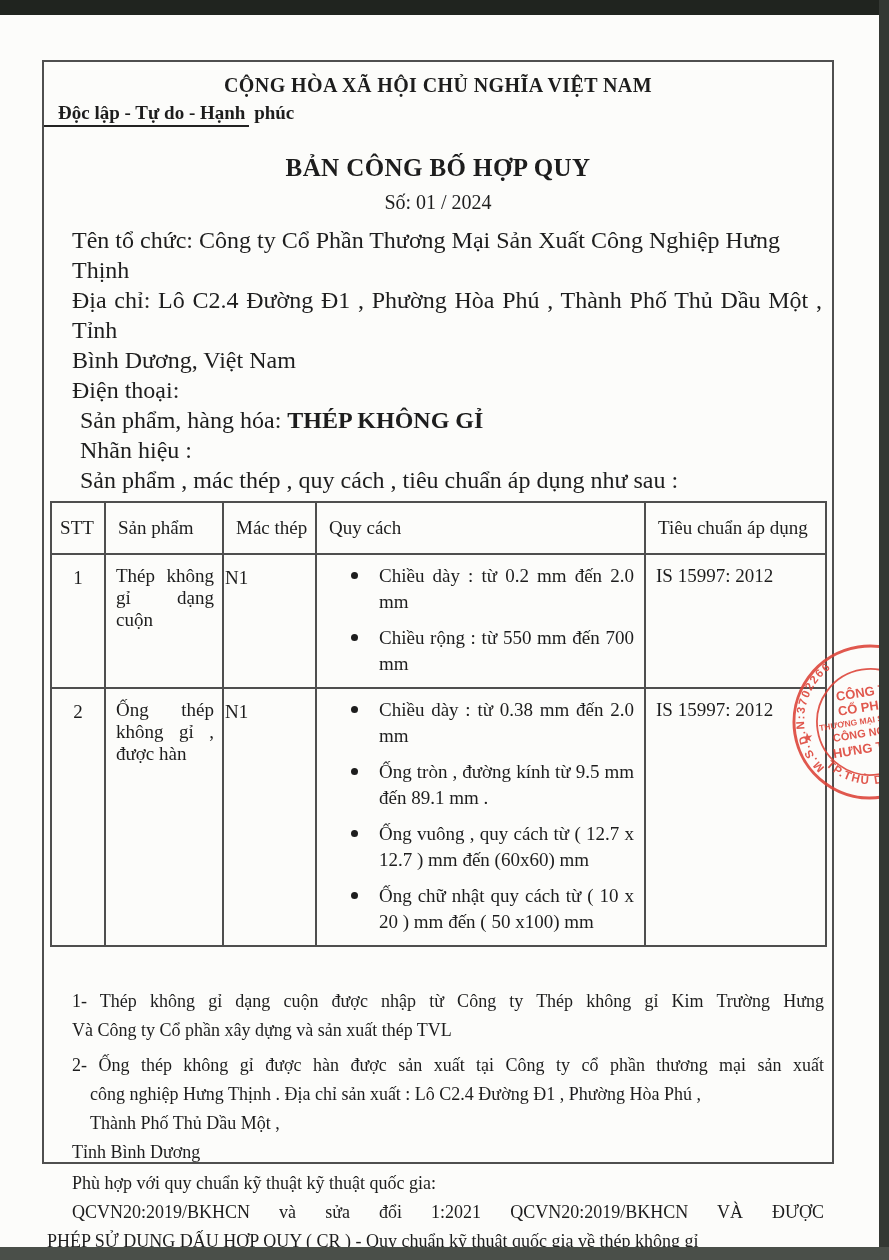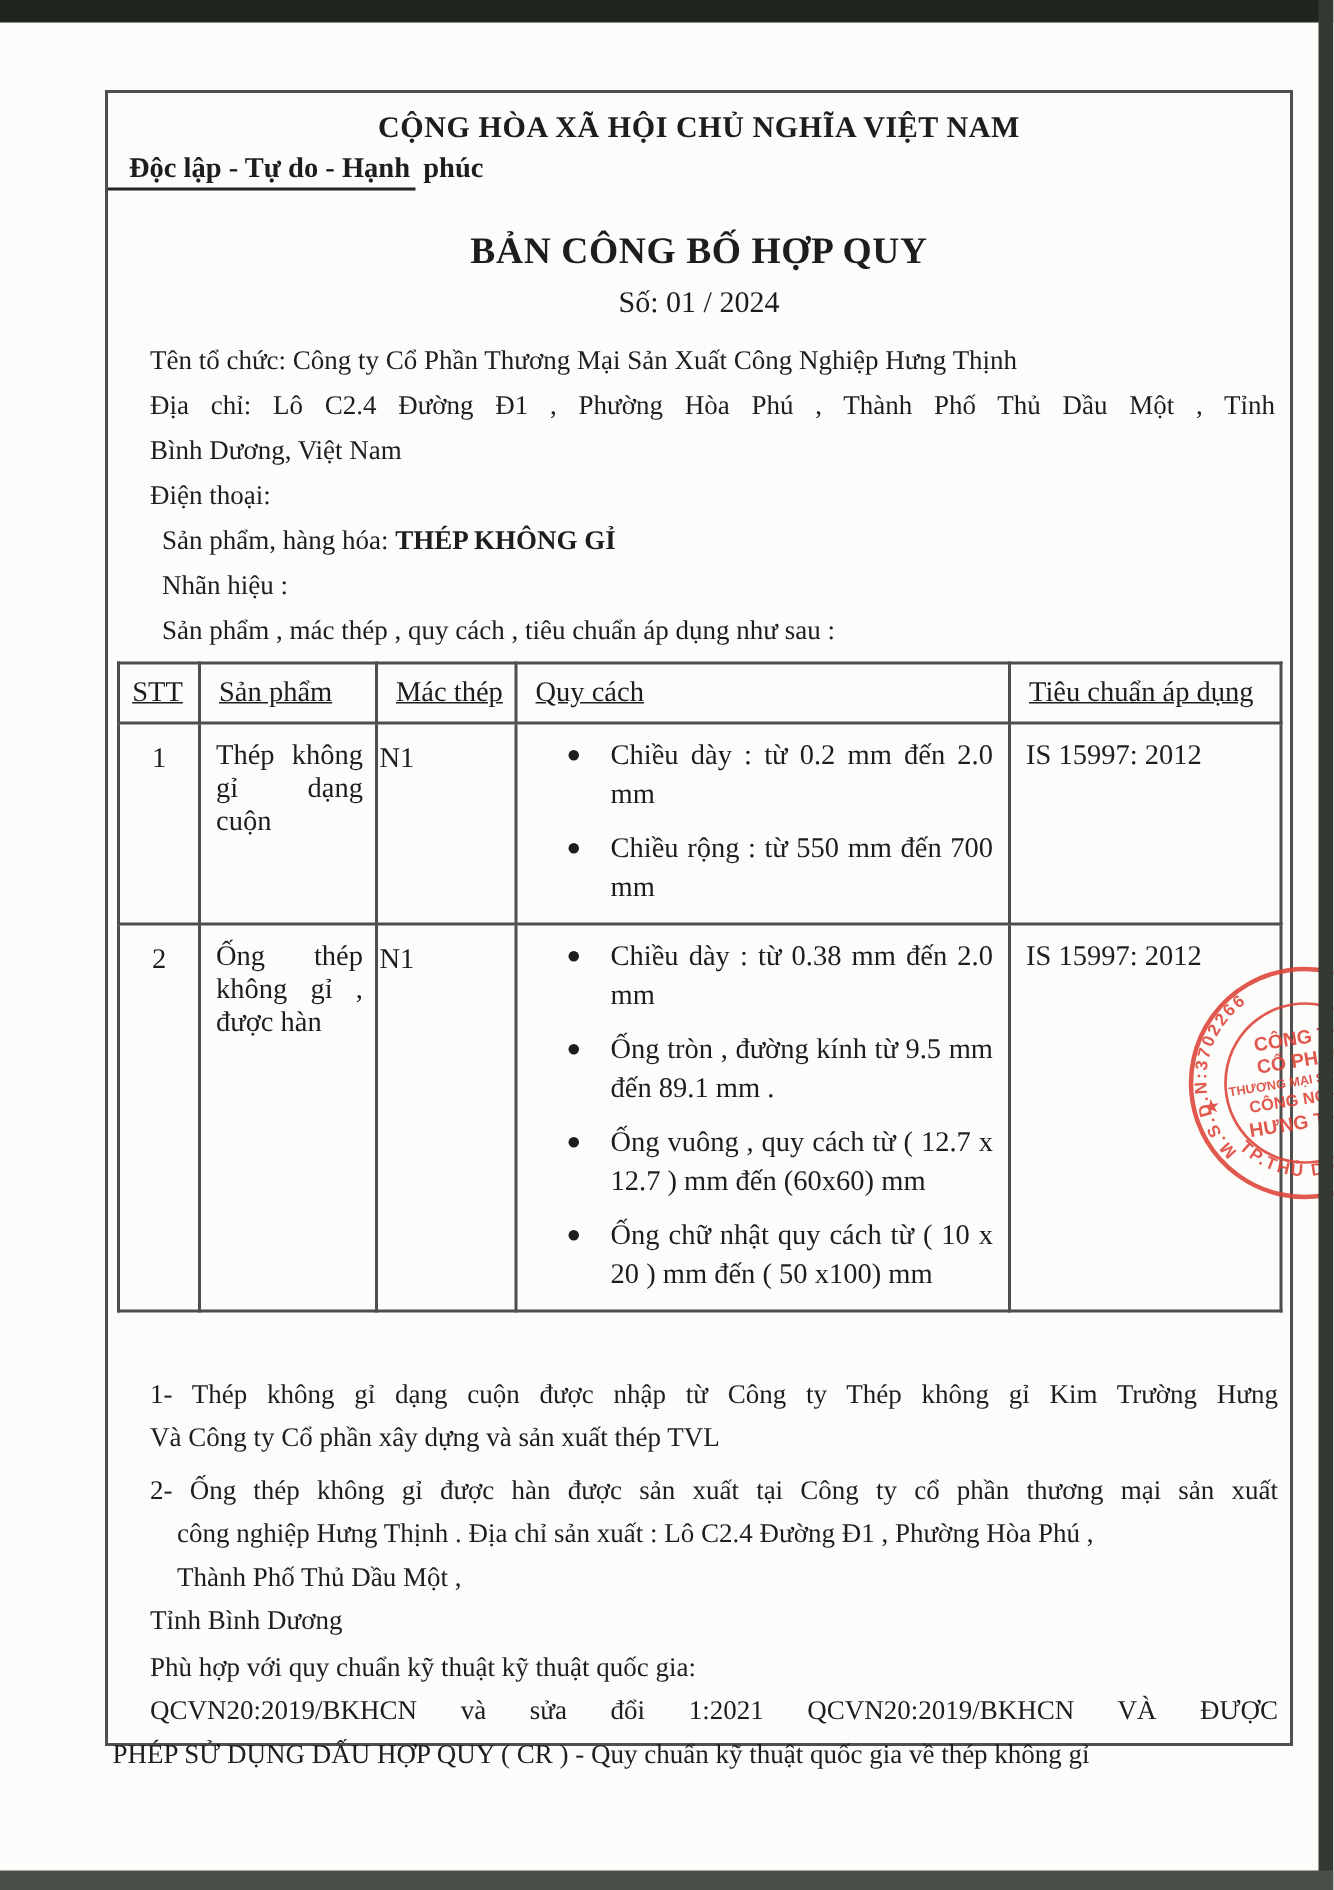--- a/index.html
+++ b/index.html
@@ -7,42 +7,42 @@
     position:relative; width:889px; height:1260px; overflow:hidden;
     background:#fcfcfa; color:#1d1d1d;
     font-family:"Liberation Serif","DejaVu Serif",serif;
   }
   
   .bar-top    { position:absolute; left:0; top:0;      width:889px; height:15px; background:#20241f; z-index:6; }
   .bar-bottom { position:absolute; left:0; top:1247px; width:889px; height:13px; background:#4a4f49; z-index:6; }
   .bar-right  { position:absolute; left:879px; top:0;  width:10px;  height:1260px; background:#343833; z-index:6; }
 
   .doc-box {
-    position:absolute; left:70px; top:60px; width:788px; height:1100px;
+    position:absolute; left:42px; top:60px; width:788px; height:1100px;
     border:2px solid #4f4f4f; z-index:1;
   }
 
   .nat-title  { margin-top:12px; text-align:center; font-weight:bold; font-size:20px; letter-spacing:.4px; }
   .motto      { margin-top:3px;  text-align:left; font-weight:bold; font-size:19px; line-height:26px; }
   .motto .ul  { border-bottom:2px solid #222; padding:0 4px 2px 14px; }
   .doc-title  { margin-top:26px; text-align:center; font-weight:bold; font-size:25px; letter-spacing:.4px; line-height:31px; }
   .doc-number { margin-top:6px;  text-align:center; font-size:20px; line-height:26px; }
 
-  .info { margin:10px 10px 0 28px; font-size:18px; }
+  .info { margin:10px 10px 0 28px; font-size:24px; }
   .info .line { line-height:30px; }
   .indent8 { padding-left:8px; }
   .bold { font-weight:bold; }
   .spread { text-align:justify; text-align-last:justify; }
 
   table.conf-table {
     border-collapse:collapse; table-layout:fixed;
     margin:6px 0 0 6px; width:775px; font-size:19px;
   }
   .conf-table th, .conf-table td { border:2px solid #4e4e4e; vertical-align:top; }
-  .conf-table thead tr { height:40px;text-decoration:underline; }
+  .conf-table thead tr { height:52px; }
   .conf-table tr.r1 { height:100px; }
   .conf-table tr.r2 { height:228px; }
   .conf-table th { font-weight:normal; text-align:left; vertical-align:middle; padding:2px 6px 2px 12px; }
   .conf-table th.c-stt { text-align:center; padding-left:4px; }
   td.stt { text-align:center; padding-top:12px; }
   td.sp  { padding:10px 8px 0 10px; text-align:justify; }
   td.mt  { text-align:left; padding-top:12px; }
   td.qc  { padding:8px 0 0 0; }
   td.tc  { padding:10px 4px 0 10px; }
   .qc-item { position:relative; padding:0 10px 0 62px; margin-bottom:10px; line-height:26px; text-align:justify; }

